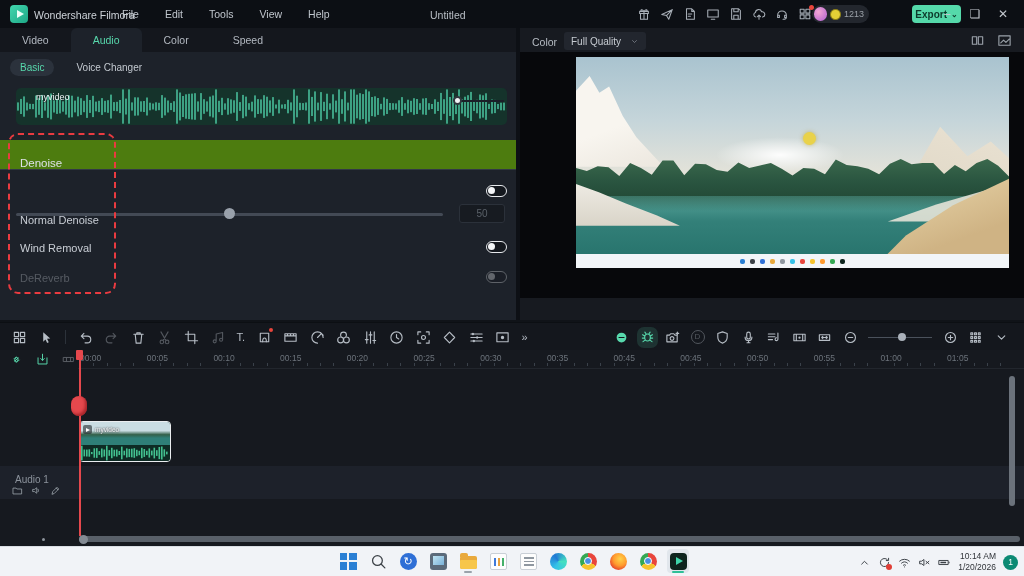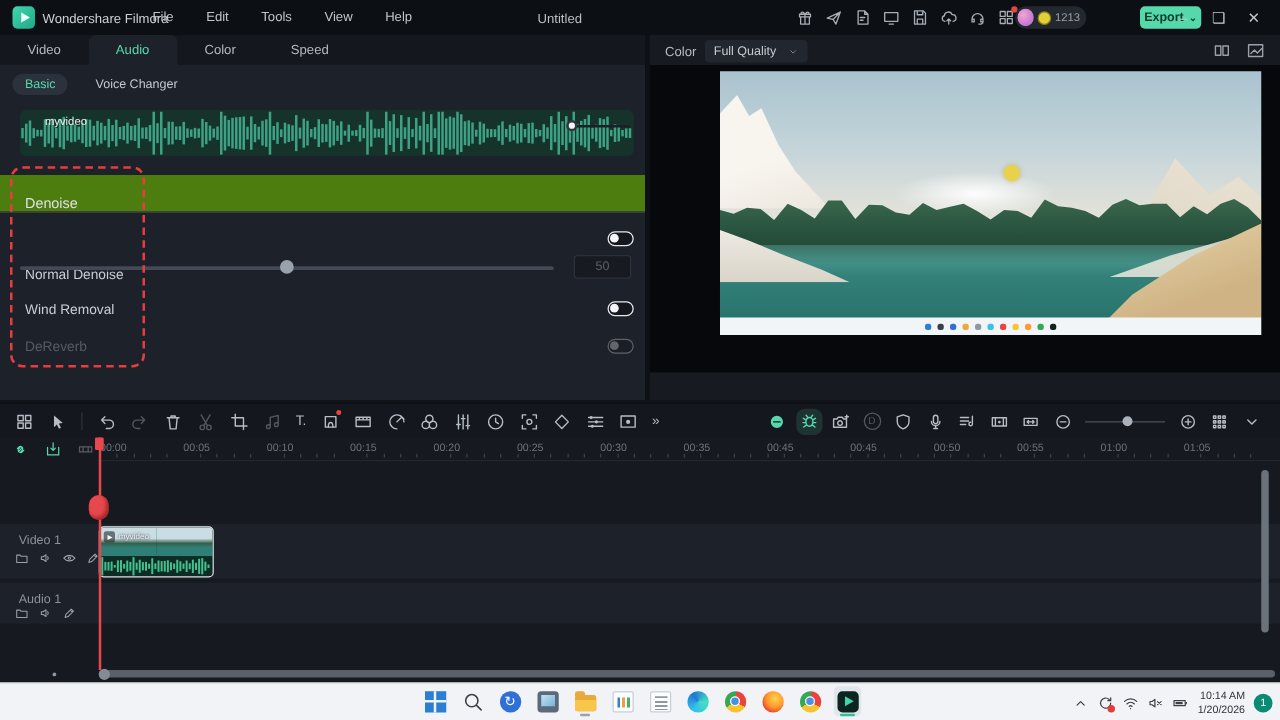--- a/index.html
+++ b/index.html
@@ -754,45 +754,20 @@
         <div class="ruler-tick" style="left: 789.06px;"></div>
         <div class="ruler-tick" style="left: 815.74px;"></div>
         <div class="ruler-tick" style="left: 829.08px;"></div>
         <div class="ruler-tick" style="left: 842.42px;"></div>
         <div class="ruler-tick" style="left: 855.76px;"></div>
         <div class="ruler-tick" style="left: 882.44px;"></div>
         <div class="ruler-tick" style="left: 895.78px;"></div>
         <div class="ruler-tick" style="left: 909.12px;"></div>
         <div class="ruler-tick" style="left: 922.46px;"></div>
       </div>
-    <div id="track-0" class="track-row">
-      <div class="track-name">Video 1</div>
-      <div class="track-icons">
-          <span class="trk-ic icon">
-            <svg viewBox="0 0 16 16">
-              <path d="M2 4.5h4l1 1.3h7V13H2z"></path>
-            </svg>
-          </span>
-          <span class="trk-ic icon">
-            <svg viewBox="0 0 16 16">
-              <path d="M3 6.4h2.2L8.4 4v8L5.2 9.6H3zM10.4 6.2a3 3 0 0 1 0 3.6"></path>
-            </svg>
-          </span>
-          <span class="trk-ic icon">
-            <svg viewBox="0 0 16 16">
-              <path d="M1.5 8S4 4.8 8 4.8 14.5 8 14.5 8 12 11.2 8 11.2 1.5 8 1.5 8zM8 6.7a1.3 1.3 0 1 0 0 2.6 1.3 1.3 0 0 0 0-2.6z"></path>
-            </svg>
-          </span>
-          <span class="trk-ic icon">
-            <svg viewBox="0 0 16 16">
-              <path d="M3 13l1-3.5 6.2-6.2 2.5 2.5L6.5 12zM9 4.5L11.5 7"></path>
-            </svg>
-          </span>
-        </div>
-    </div>
     <div id="track-1" class="track-row">
       <div class="track-name">Audio 1</div>
       <div class="track-icons">
           <span class="trk-ic icon">
             <svg viewBox="0 0 16 16">
               <path d="M2 4.5h4l1 1.3h7V13H2z"></path>
             </svg>
           </span>
           <span class="trk-ic icon">
             <svg viewBox="0 0 16 16">

